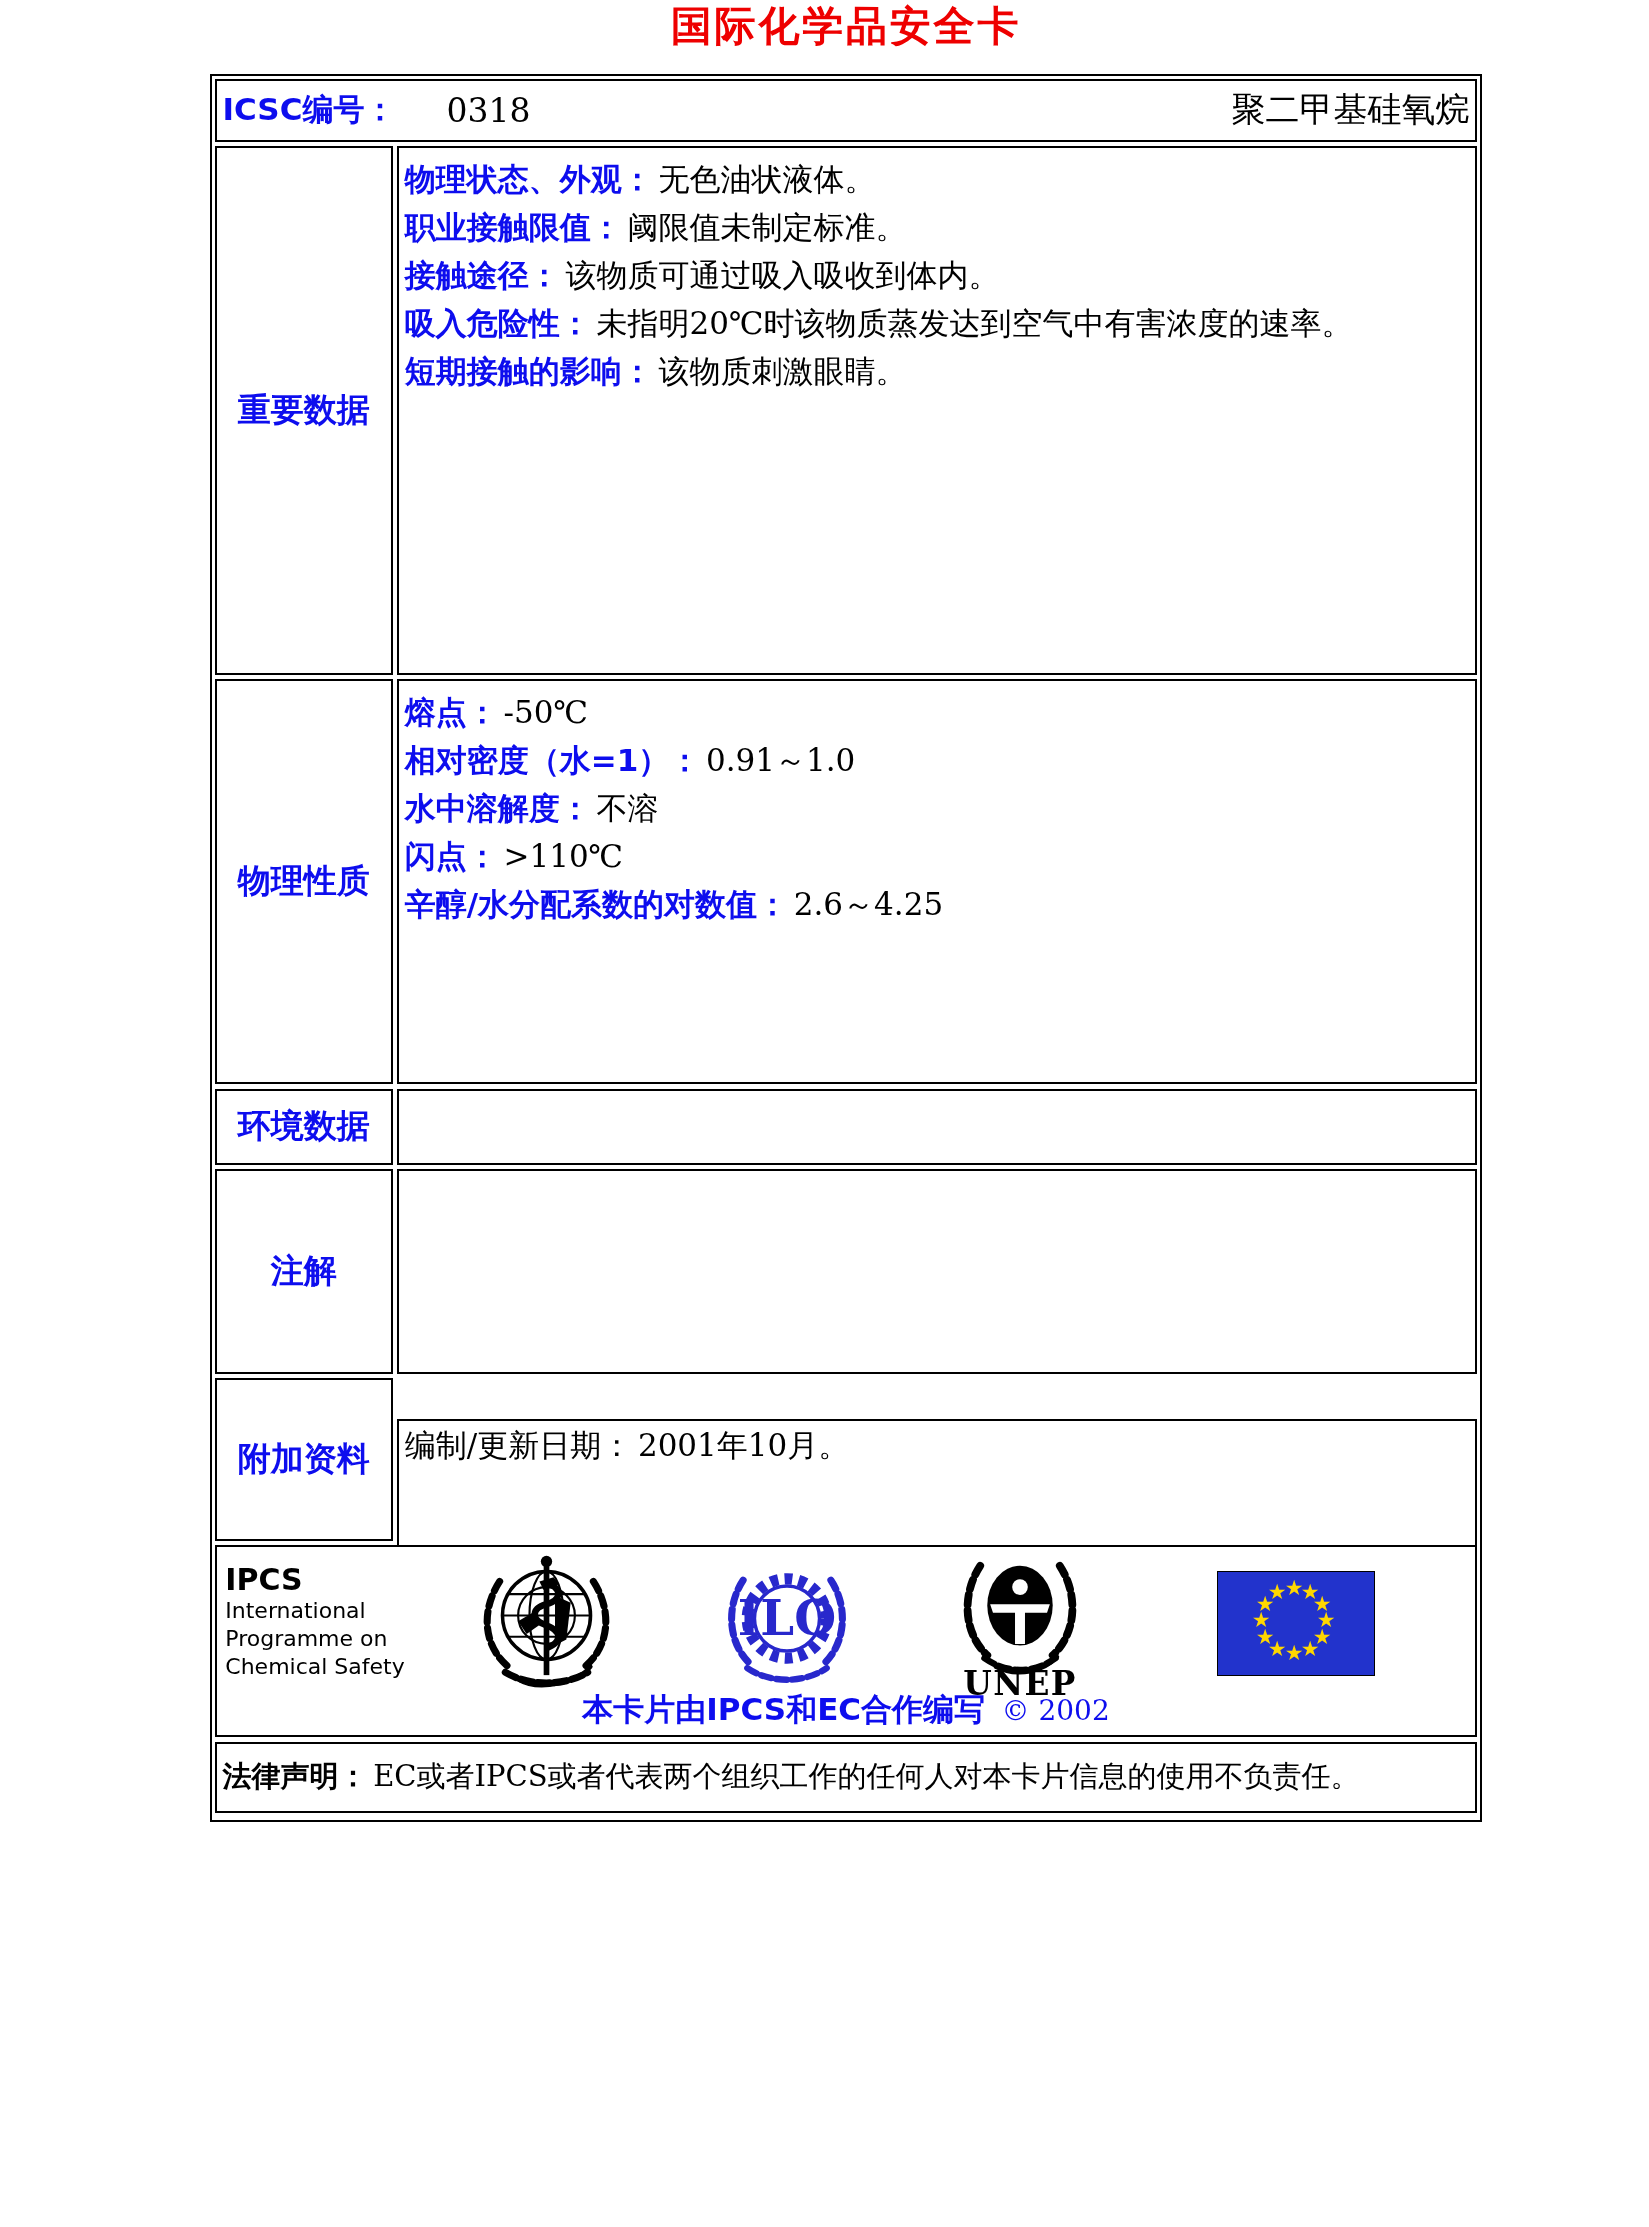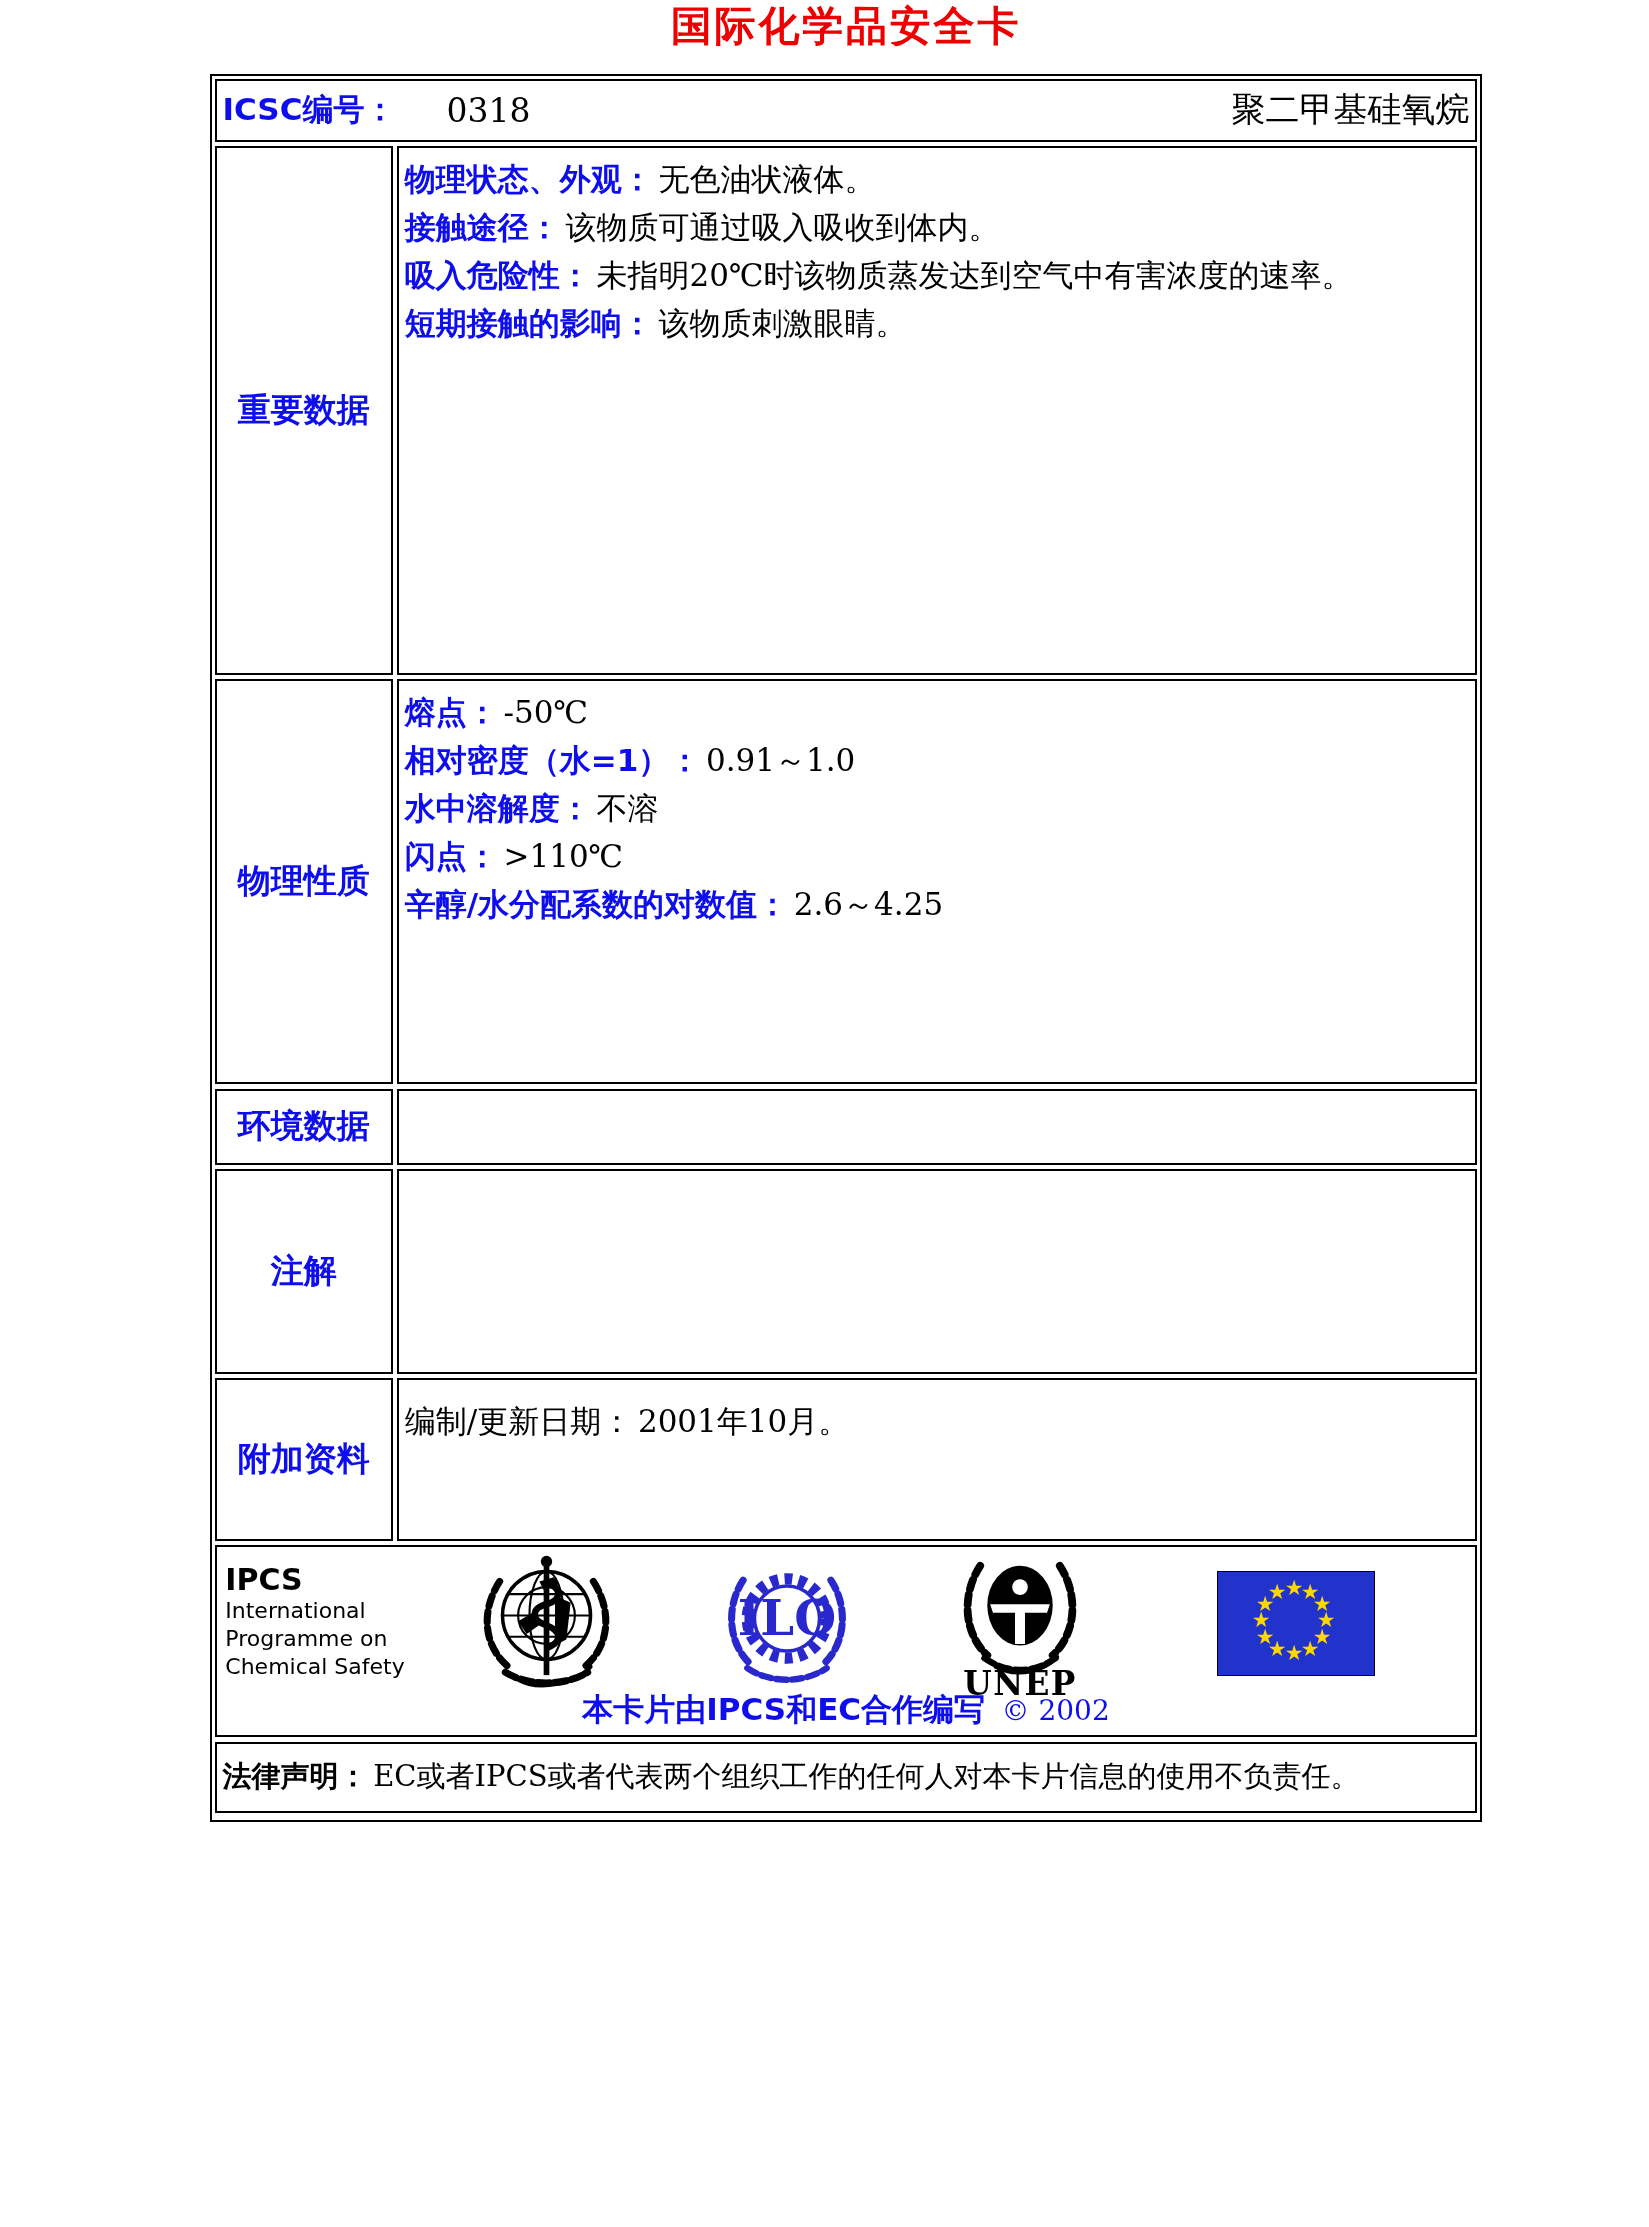--- a/index.html
+++ b/index.html
@@ -79,21 +79,21 @@
   .header-left .blabel { font-size: 31px; margin-right: 7px; }
   .header-left .bval { font-size: 33px; }
   .chem-name { font-size: 34px; font-family: "DejaVu Serif", serif; }
 
   
   .section-additional .blabel {
     color: #000;
     font-family: "DejaVu Serif", serif;
     font-weight: normal;
   }
-  .section-additional .content-cell { padding-top: 17px; }
+  .section-additional .content-cell { padding-top: 0; margin-top: 41px; }
 
   
   .footer-cell { position: relative; padding: 0; overflow: hidden; }
   .ipcs-block {
     position: absolute; left: 8.5px; top: 15.6px;
     font-family: "DejaVu Sans", sans-serif; color: #000;
   }
   .ipcs-title { font-weight: bold; font-size: 30px; line-height: 34px; }
   .ipcs-line { font-size: 22px; line-height: 28px; }
   .logo { position: absolute; }
@@ -146,20 +146,23 @@
       </div>
     </div>
 
     <div class="row r-important">
       <div class="cell label-cell">
         <span>重要数据</span>
       </div>
       <div class="cell content-cell">
         <div class="line">
           <span class="blabel">物理状态、外观：</span><span class="bval">无色油状液体。</span>
+        </div>
+        <div class="line">
+          <span class="blabel">职业接触限值：</span><span class="bval">阈限值未制定标准。</span>
         </div>
         <div class="line">
           <span class="blabel">接触途径：</span><span class="bval">该物质可通过吸入吸收到体内。</span>
         </div>
         <div class="line">
           <span class="blabel">吸入危险性：</span><span class="bval">未指明20℃时该物质蒸发达到空气中有害浓度的速率。</span>
         </div>
         <div class="line">
           <span class="blabel">短期接触的影响：</span><span class="bval">该物质刺激眼睛。</span>
         </div>

